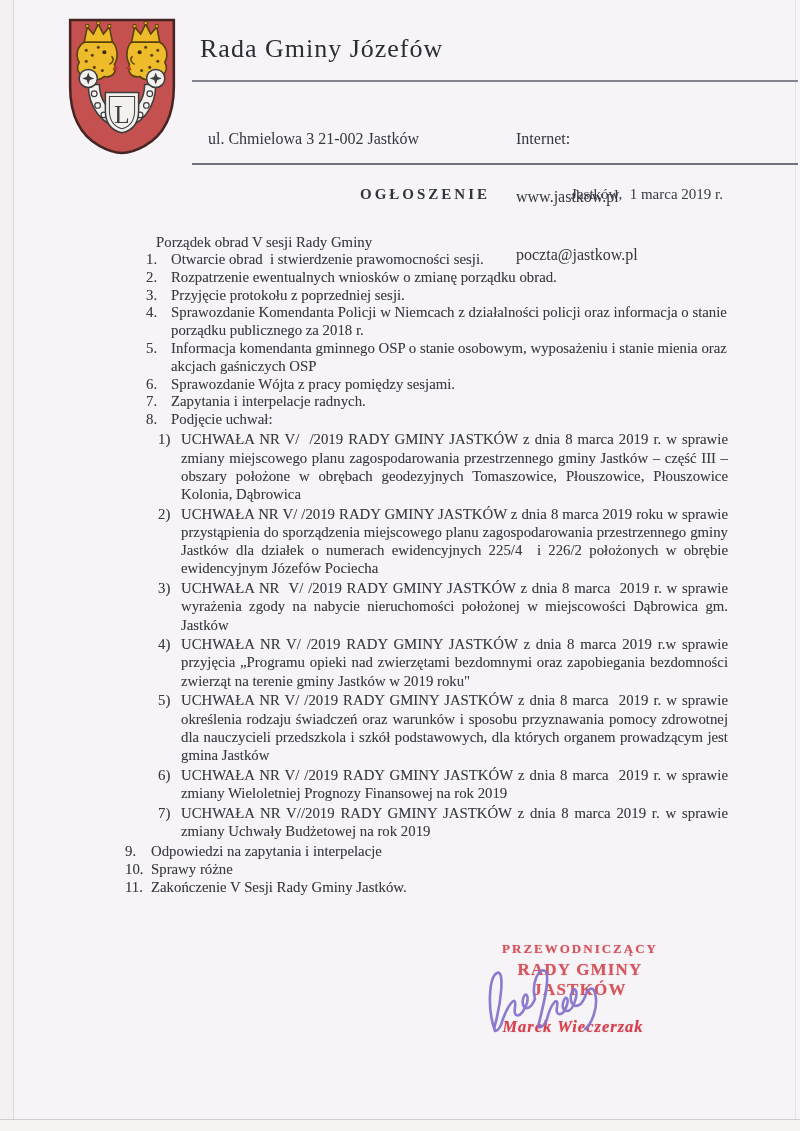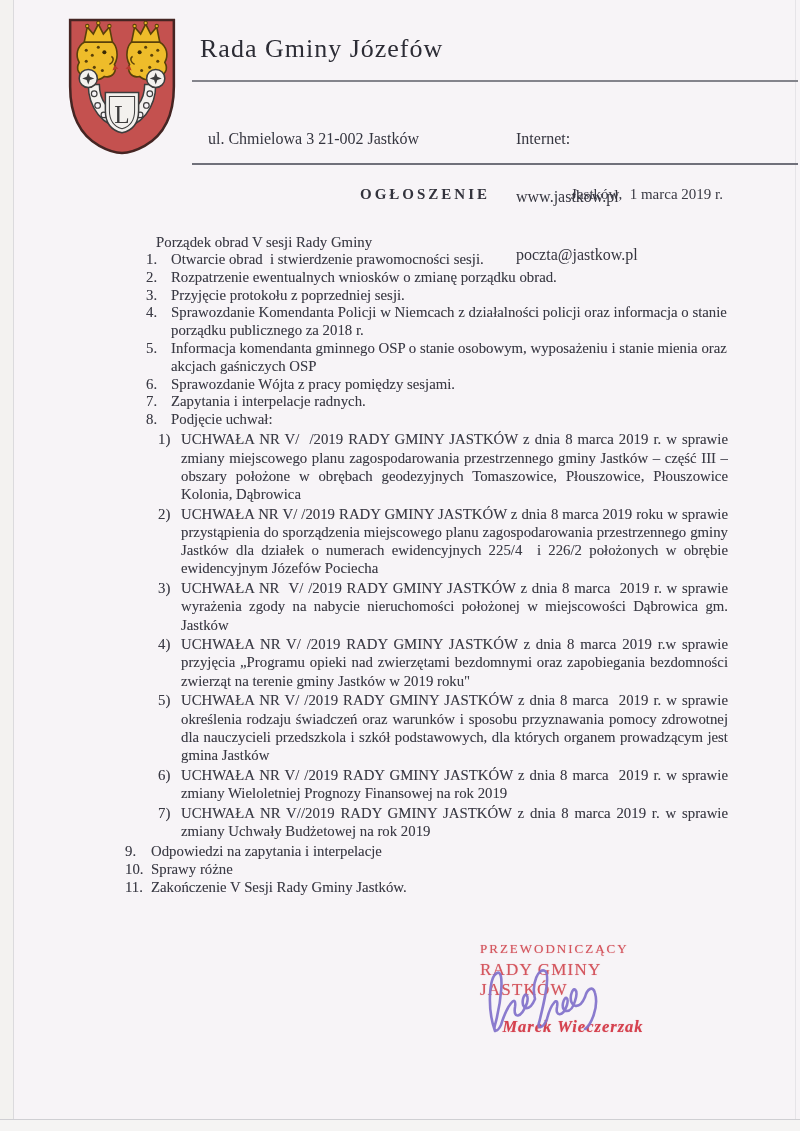--- a/index.html
+++ b/index.html
@@ -43,21 +43,21 @@
   #agenda-list .li-num{width:25px;}
   #resolutions-list .li-row{margin-left:36px;line-height:18.2px;margin-top:1.5px;margin-bottom:1.5px;}
   #resolutions-list .li-num{width:23px;}
   #resolutions-list .li-text{text-align:justify;}
   #agenda-tail-list{margin-top:3px;}
   #agenda-tail-list .li-row{margin-left:3px;line-height:17.8px;}
   #agenda-tail-list .li-num{width:26px;}
 
   
   .sig-block{position:absolute;left:480px;top:941px;width:200px;}
-  .stamp-line{font-family:"Liberation Serif","DejaVu Serif",serif;font-weight:normal;
+  .stamp-line{font-family:"Liberation Serif","DejaVu Serif",serif;font-weight:bold;text-align:center;
     color:#d4565e;text-shadow:0 0 1px rgba(212,86,94,.55);}
   .stamp-1{font-size:13px;letter-spacing:2px;}
   .stamp-2{font-size:17px;letter-spacing:1.2px;margin-top:3px;}
   .sig-svg{position:absolute;left:3px;top:18px;z-index:2;}
   .sig-name{position:absolute;left:-12px;top:76px;width:210px;text-align:center;z-index:1;
     font-style:italic;font-weight:bold;font-size:16.5px;letter-spacing:1px;
     color:#d5414e;text-shadow:0 0 1px rgba(213,65,78,.5);}
 </style>
 </head>
 <body>

